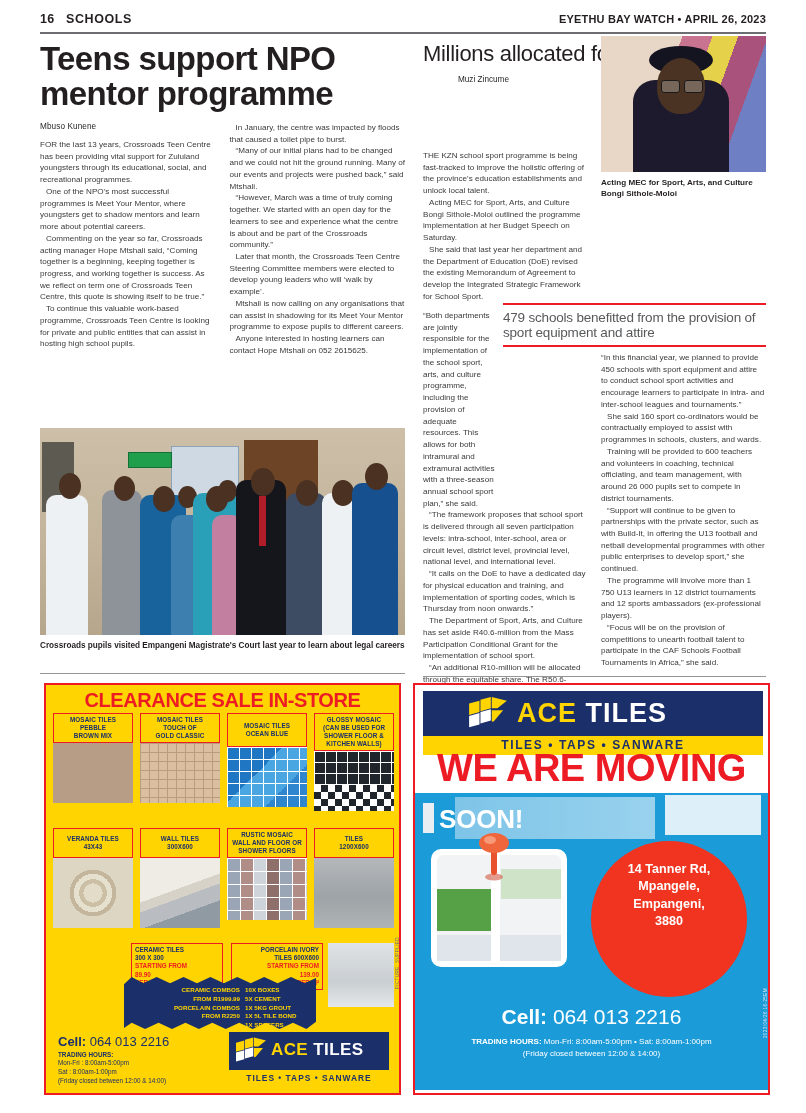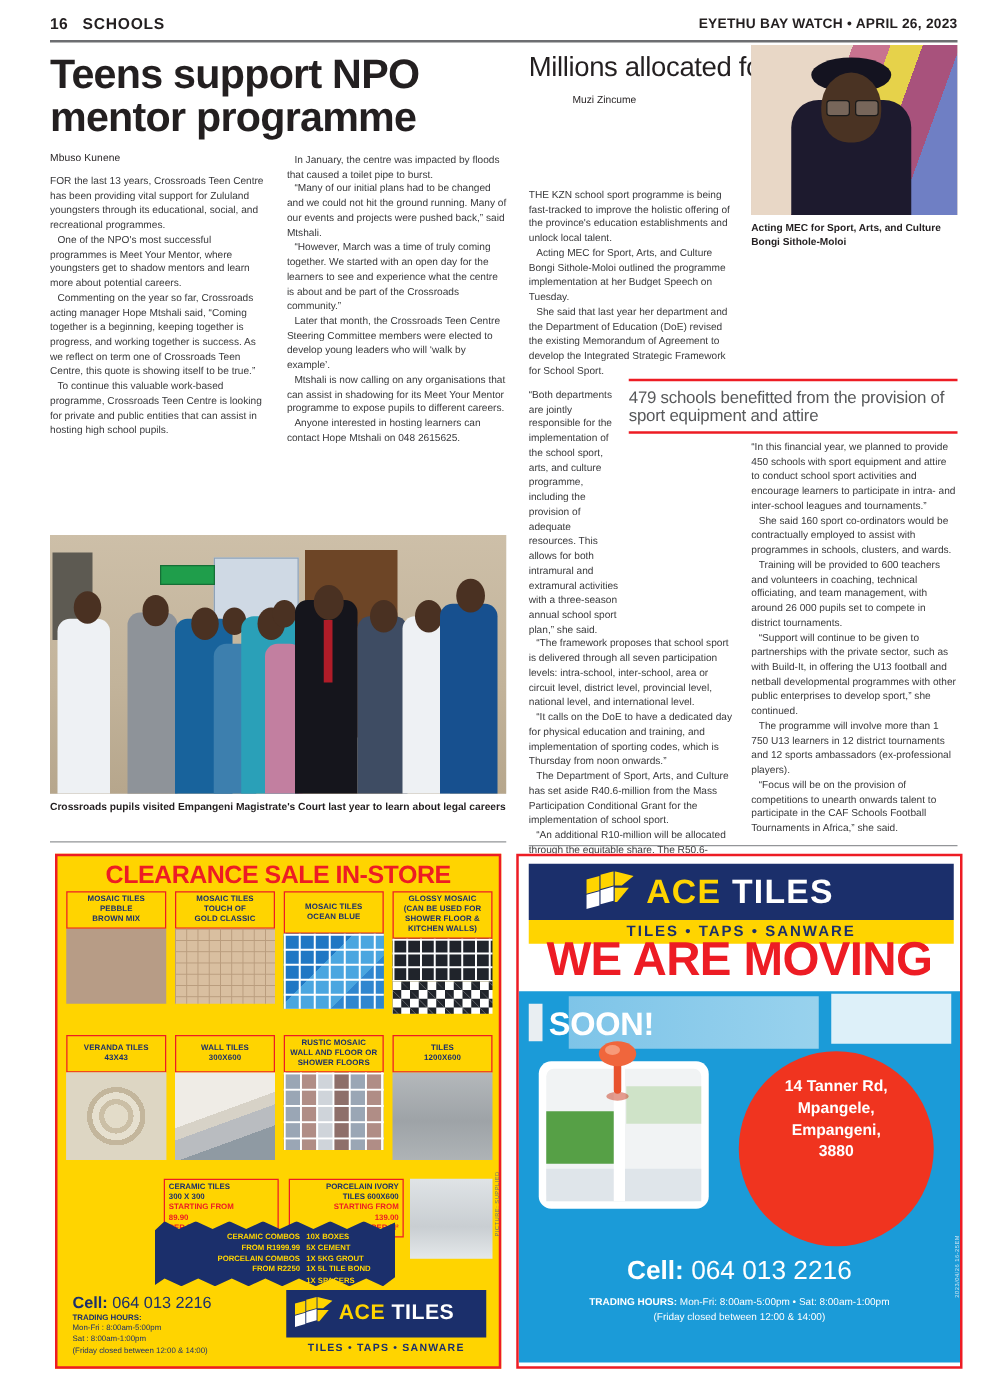--- a/index.html
+++ b/index.html
@@ -193,21 +193,21 @@
       <div class="body-text">
         <p class="first">FOR the last 13 years, Crossroads Teen Centre has been providing vital support for Zululand youngsters through its educational, social, and recreational programmes.</p>
         <p>One of the NPO's most successful programmes is Meet Your Mentor, where youngsters get to shadow mentors and learn more about potential careers.</p>
         <p>Commenting on the year so far, Crossroads acting manager Hope Mtshali said, “Coming together is a beginning, keeping together is progress, and working together is success. As we reflect on term one of Crossroads Teen Centre, this quote is showing itself to be true.”</p>
         <p>To continue this valuable work-based programme, Crossroads Teen Centre is looking for private and public entities that can assist in hosting high school pupils.</p>
         <p>In January, the centre was impacted by floods that caused a toilet pipe to burst.</p>
         <p>“Many of our initial plans had to be changed and we could not hit the ground running. Many of our events and projects were pushed back,” said Mtshali.</p>
         <p>“However, March was a time of truly coming together. We started with an open day for the learners to see and experience what the centre is about and be part of the Crossroads community.”</p>
         <p>Later that month, the Crossroads Teen Centre Steering Committee members were elected to develop young leaders who will ‘walk by example’.</p>
         <p>Mtshali is now calling on any organisations that can assist in shadowing for its Meet Your Mentor programme to expose pupils to different careers.</p>
-        <p>Anyone interested in hosting learners can contact Hope Mtshali on 048 2615625.</p>
+        <p>Anyone interested in hosting learners can contact Hope Mtshali on 052 2615625.</p>
       </div>
     </div>
   </div>
 
   <div class="photo-main">
     <div class="ph-wall"></div>
     <div class="ph-door" style="left:204px;top:12px;width:74px;height:150px;"></div>
     <div class="ph-door" style="left:2px;top:14px;width:32px;height:70px;background:#5d5a52;"></div>
     <div class="ph-sign" style="left:131px;top:18px;width:66px;height:48px;"></div>
     <div class="ph-sign" style="left:88px;top:24px;width:42px;height:14px;background:#1f9e4b;border-color:#166f36;"></div>
@@ -247,21 +247,21 @@
     <div class="mec-hat"></div>
     <div class="mec-head"></div>
     <div class="mec-glass" style="left:60px;"></div>
     <div class="mec-glass" style="left:83px;"></div>
   </div>
   <div class="mec-caption">Acting MEC for Sport, Arts, and Culture Bongi Sithole-Moloi</div>
 
   <div class="rcol-a">
     <div class="body-text">
       <p class="first">THE KZN school sport programme is being fast-tracked to improve the holistic offering of the province's education establishments and unlock local talent.</p>
-      <p>Acting MEC for Sport, Arts, and Culture Bongi Sithole-Moloi outlined the programme implementation at her Budget Speech on Tuesday.</p>
+      <p>Acting MEC for Sport, Arts, and Culture Bongi Sithole-Moloi outlined the programme implementation at her Budget Speech on Saturday.</p>
       <p>She said that last year her department and the Department of Education (DoE) revised the existing Memorandum of Agreement to develop the Integrated Strategic Framework for School Sport.</p>
     </div>
   </div>
 
 
   <div class="pullquote">
     <div class="pq-rule-top"></div>
     <div class="pq-text">479 schools benefitted from the provision of sport equipment and attire</div>
     <div class="pq-rule"></div>
   </div>
@@ -276,21 +276,21 @@
     </div>
   </div>
 
   <div class="rcol-b2">
     <div class="body-text">
       <p class="first">“In this financial year, we planned to provide 450 schools with sport equipment and attire to conduct school sport activities and encourage learners to participate in intra- and inter-school leagues and tournaments.”</p>
       <p>She said 160 sport co-ordinators would be contractually employed to assist with programmes in schools, clusters, and wards.</p>
       <p>Training will be provided to 600 teachers and volunteers in coaching, technical officiating, and team management, with around 26 000 pupils set to compete in district tournaments.</p>
       <p>“Support will continue to be given to partnerships with the private sector, such as with Build-It, in offering the U13 football and netball developmental programmes with other public enterprises to develop sport,” she continued.</p>
       <p>The programme will involve more than 1 750 U13 learners in 12 district tournaments and 12 sports ambassadors (ex-professional players).</p>
-      <p>“Focus will be on the provision of competitions to unearth onwards talent to participate in the CAF Schools Football Tournaments in Africa,” she said.</p>
+      <p>“Focus will be on the provision of competitions to unearth football talent to participate in the CAF Schools Football Tournaments in Africa,” she said.</p>
     </div>
   </div>
   <div class="rule-right-bottom"></div>
 
   <div class="ad-left">
     <div class="clearance">CLEARANCE SALE IN-STORE</div>
 
     <div class="tile-cell" style="left:7px;top:28px;width:80px;">
       <div class="tile-label" style="white-space:pre-line;">MOSAIC TILES
 PEBBLE

